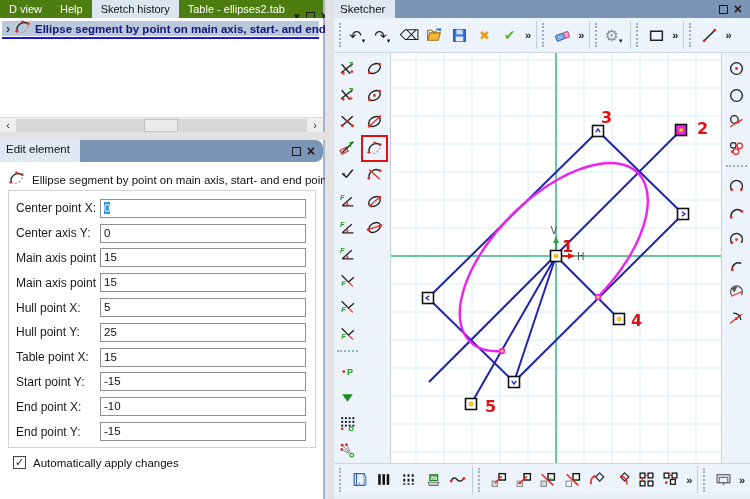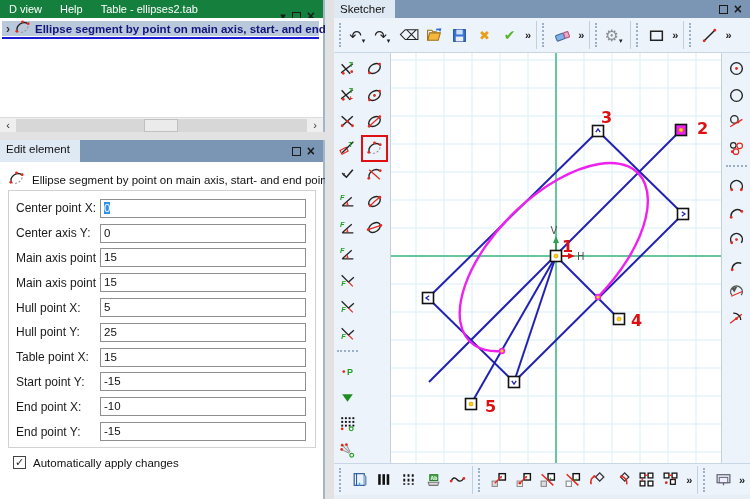--- a/index.html
+++ b/index.html
@@ -9,36 +9,36 @@
 
   
   .titlebar { background:#7b96b4; display:flex; align-items:stretch; color:#fff; }
   .title-tab { background:#dfe9f3; color:#111; padding:3px 10px 0 6px; font-size:11.5px; }
   .win-btns { margin-left:auto; display:flex; align-items:center; gap:6px; padding-right:8px; color:#1a1a1a; }
   .wbtn { font-size:11px; color:#1a1a1a; cursor:default; line-height:1; }
   .wbtn.sq { width:9px; height:9px; border:1.5px solid #1a1a1a; display:inline-block; }
 
   
   #left-top { position:absolute; left:0; top:0; width:325px; height:132px; background:#fff; border-right:2px solid #9fb6cc; }
-  .tabbar { display:flex; background:#15803d; height:32px; font-size:11px; color:#fff; align-items:stretch; }
+  .tabbar { display:flex; background:#4d7c0f; height:32px; font-size:11px; color:#fff; align-items:stretch; }
   .tab { padding:3px 9px 0 9px; white-space:nowrap; }
   .tab.active { background:#dce6f1; color:#111; }
   #tree { position:absolute; left:0; top:18px; width:100%; height:99px; background:#fff; }
   .tree-row { position:absolute; left:2px; right:4px; top:3px; height:15px; background:#b9c9db; display:flex; align-items:center; gap:4px; padding-left:4px; }
   .tree-label { color:#14147a; font-weight:bold; font-size:11.5px; white-space:nowrap; }
   .expander { color:#333; font-weight:bold; font-size:12px; }
   .sel-underline { position:absolute; left:2px; right:4px; top:18.5px; height:2.5px; background:#1b1bd6; }
   .hscroll { position:absolute; left:0; bottom:0; width:100%; height:15px; background:#efefef; display:flex; align-items:center; border-top:1px solid #dcdcdc; }
   .sb-btn { width:16px; text-align:center; color:#333; font-size:11px; line-height:13px; }
   .sb-track { flex:1; height:13px; background:#d7d7d7; position:relative; }
   .sb-thumb { position:absolute; left:44%; width:34px; top:0; height:13px; background:#ebebeb; border:1px solid #c0c0c0; }
 
   
   #edit-panel { position:absolute; left:0; top:140px; width:325px; height:359px; background:#fff; border-right:2px solid #9fb6cc; }
-  #edit-panel .titlebar { height:22px; }
+  #edit-panel .titlebar { height:22px;border-radius:8px; }
   .subtitle-row { position:absolute; left:8px; top:30px; display:flex; align-items:center; gap:7px; color:#111; font-size:11.5px; white-space:nowrap; }
   .groupbox { position:absolute; left:8px; top:50px; width:308px; height:258px; border:1px solid #d2d2d2; padding-top:5px; }
   .frow { height:24.8px; display:flex; align-items:center; padding:0 9px 0 7px; }
   .flabel { width:84px; color:#1a1a1a; font-size:12px; white-space:nowrap; }
   .finput { flex:1; height:19px; border:1px solid #8f8f8f; background:#fff; font-size:11.5px; color:#111; padding:2px 3px 0 3px; overflow:hidden; }
   .finput .selval { background:#3193e6; color:#fff; }
   .checkbox-row { position:absolute; left:13px; top:316px; display:flex; align-items:center; gap:7px; color:#111; font-size:11.5px; }
   .cb { width:13px; height:13px; border:1.5px solid #444; background:#fff; color:#222; font-size:11px; line-height:10px; text-align:center; }
 
   
@@ -70,20 +70,21 @@
 </style>
 </head>
 <body>
 
 <div id="app">
 
   <section id="left-top">
     <div class="tabbar" id="left-tabbar">
         <span class="tab">D view</span>
         <span class="tab">Help</span>
+        <span class="tab active">Sketch history</span>
         <span class="tab">Table - ellipses2.tab</span>
         <span class="win-btns">
           <span class="wbtn">▾</span>
           <span class="wbtn sq" style="border-color: rgb(26, 26, 26);"></span>
           <span class="wbtn" style="font-size: 14px; font-weight: bold;">×</span>
         </span>
       </div>
     <div id="tree">
       <div class="tree-row">
         <span class="expander">›</span>

